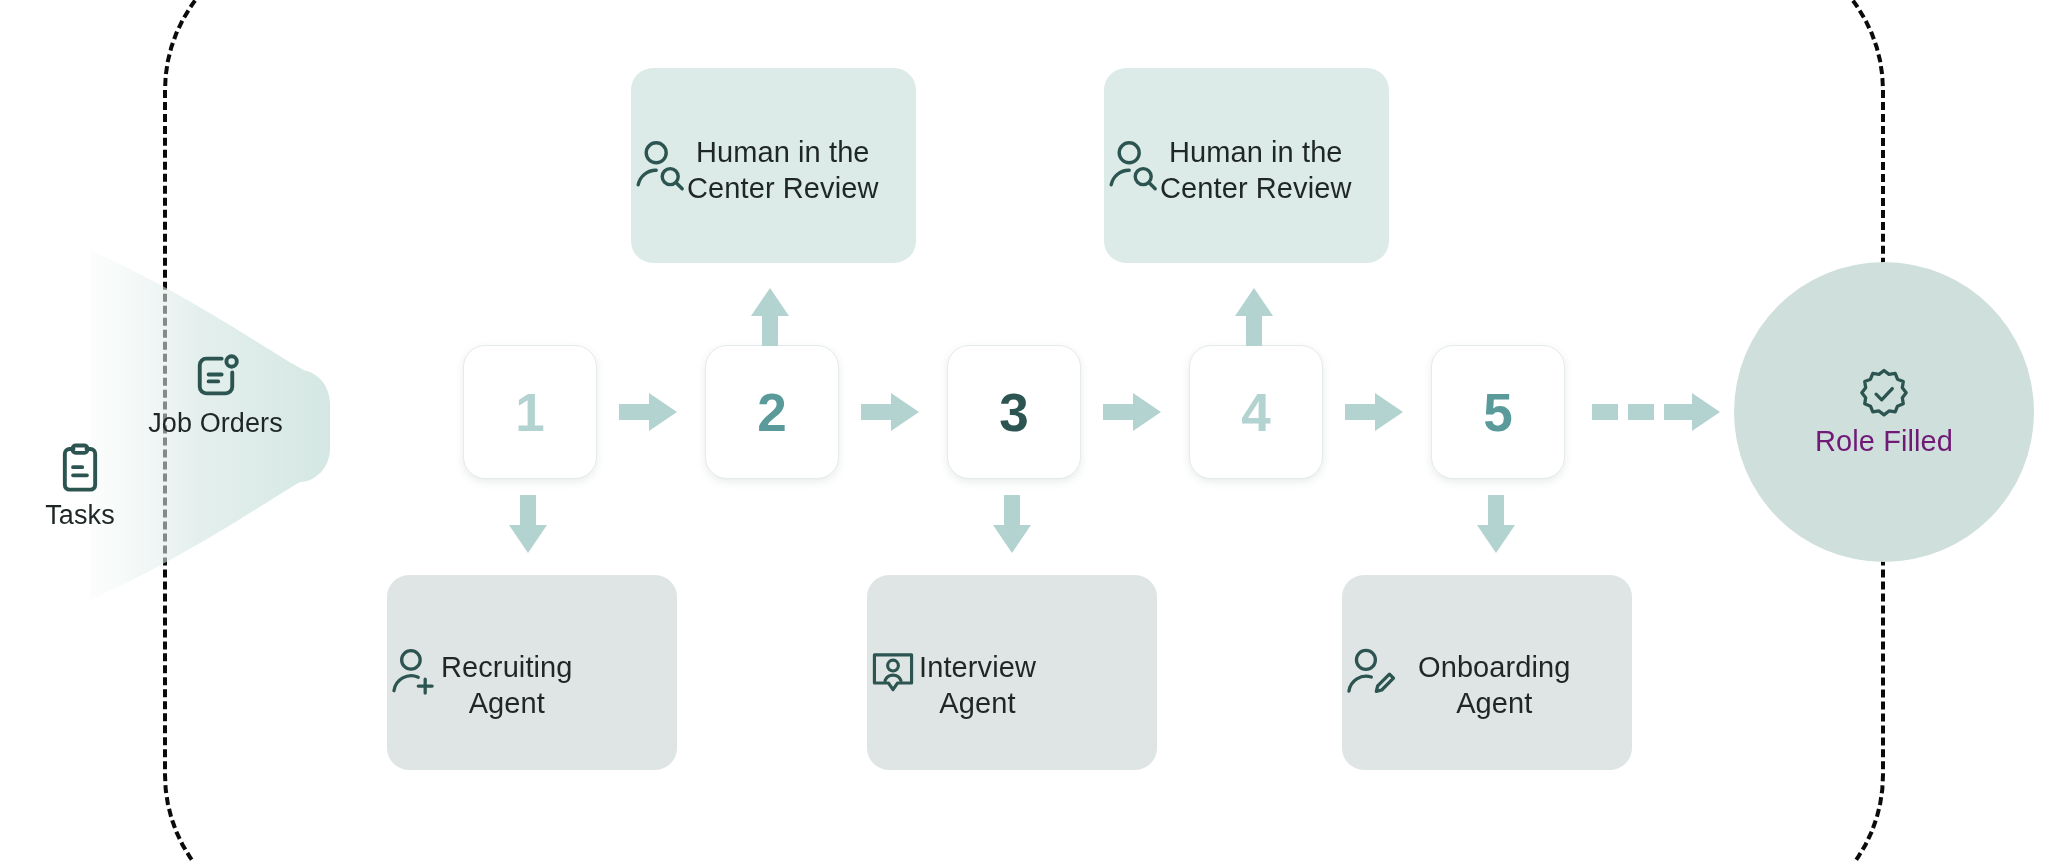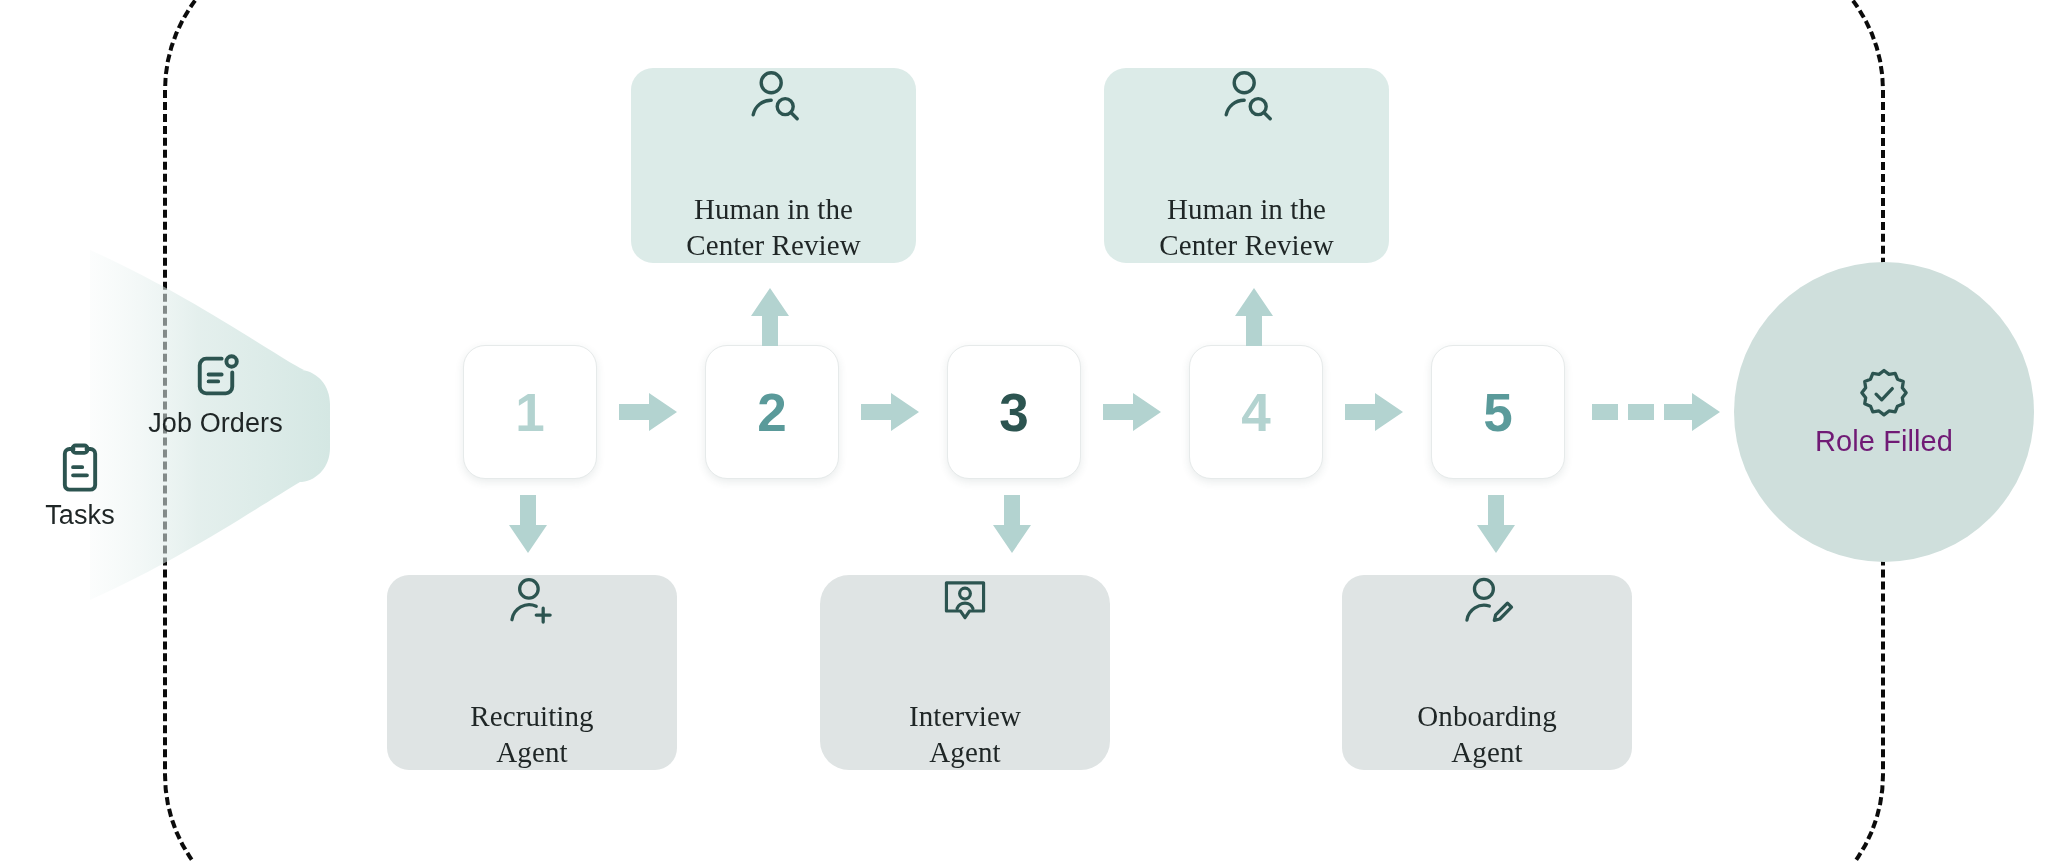--- a/index.html
+++ b/index.html
@@ -56,33 +56,33 @@
 
   
   .varrow { position:absolute; width:38px; height:58px; }
   #va-up1 { left:751px; top:288px; } #va-up2 { left:1235px; top:288px; }
   #va-dn1 { left:509px; top:495px; } #va-dn2 { left:993px; top:495px; }
   #va-dn3 { left:1477px; top:495px; }
 
   
   .card {
     position:absolute; border-radius:22px;
-    display:flex; flex-direction:column; align-items:center; justify-content:space-between;font-family:Liberation Serif, serif;
+    display:flex; flex-direction:row; align-items:center; justify-content:flex-start;
   }
   .card .c-ic { display:block; }
   .card .c-lbl {
     font-size:29px; font-weight:500; line-height:1.22; text-align:center; color:#1f2626;
     margin-top:26px; letter-spacing:.1px;
   }
   .hitl { background:#dcebe8; width:285px; height:195px; top:68px; }
   #hitl1 { left:631px; } #hitl2 { left:1104px; }
   .hitl .c-lbl { margin-top:10px; }
 
   .agent { background:#dfe4e4; width:290px; height:195px; top:575px; }
-  #agent1 { left:387px; } #agent2 { left:820px;border-radius:29px; } #agent3 { left:1342px;gap:22px; }
+  #agent1 { left:387px; } #agent2 { left:867px; } #agent3 { left:1342px;gap:22px; }
 
   
   .goal {
     position:absolute; left:1734px; top:262px; width:300px; height:300px;
     border-radius:50%; background:#cfdfdc;
     display:flex; flex-direction:column; align-items:center; justify-content:center;
   }
   .goal .g-lbl { font-size:29px; font-weight:500; color:#701a75; margin-top:4px; letter-spacing:.1px; }
 </style>
 </head>

